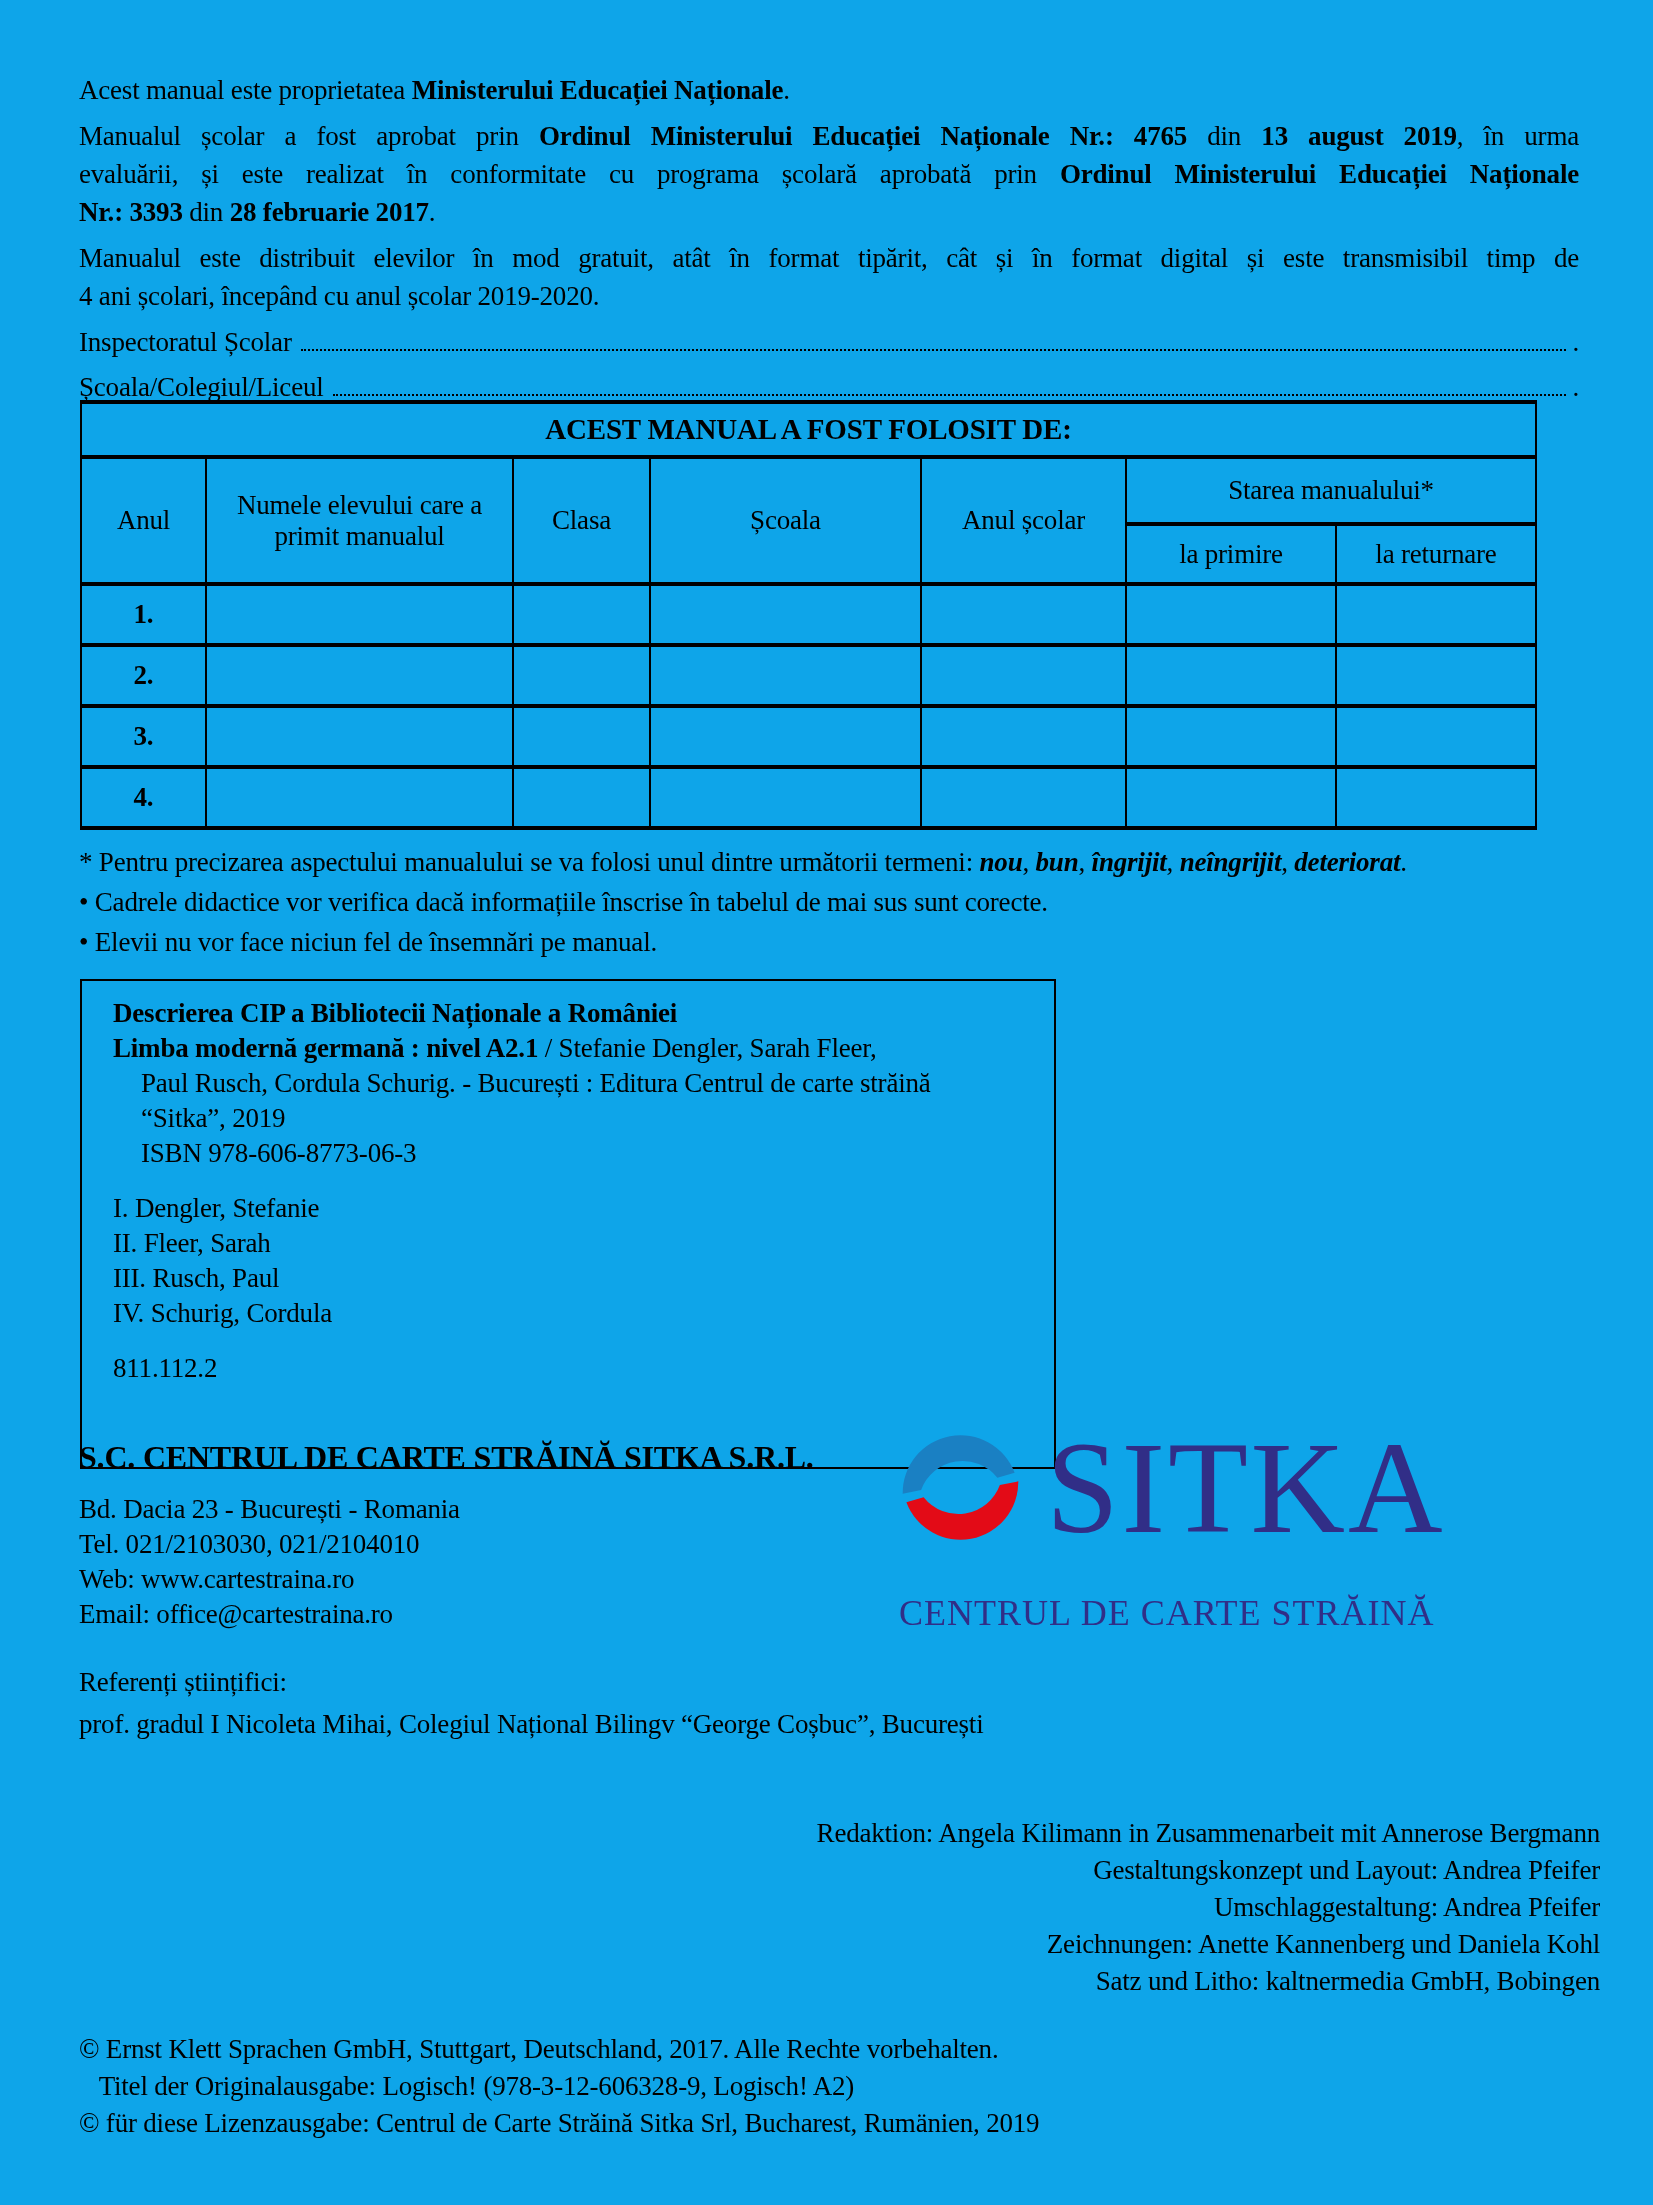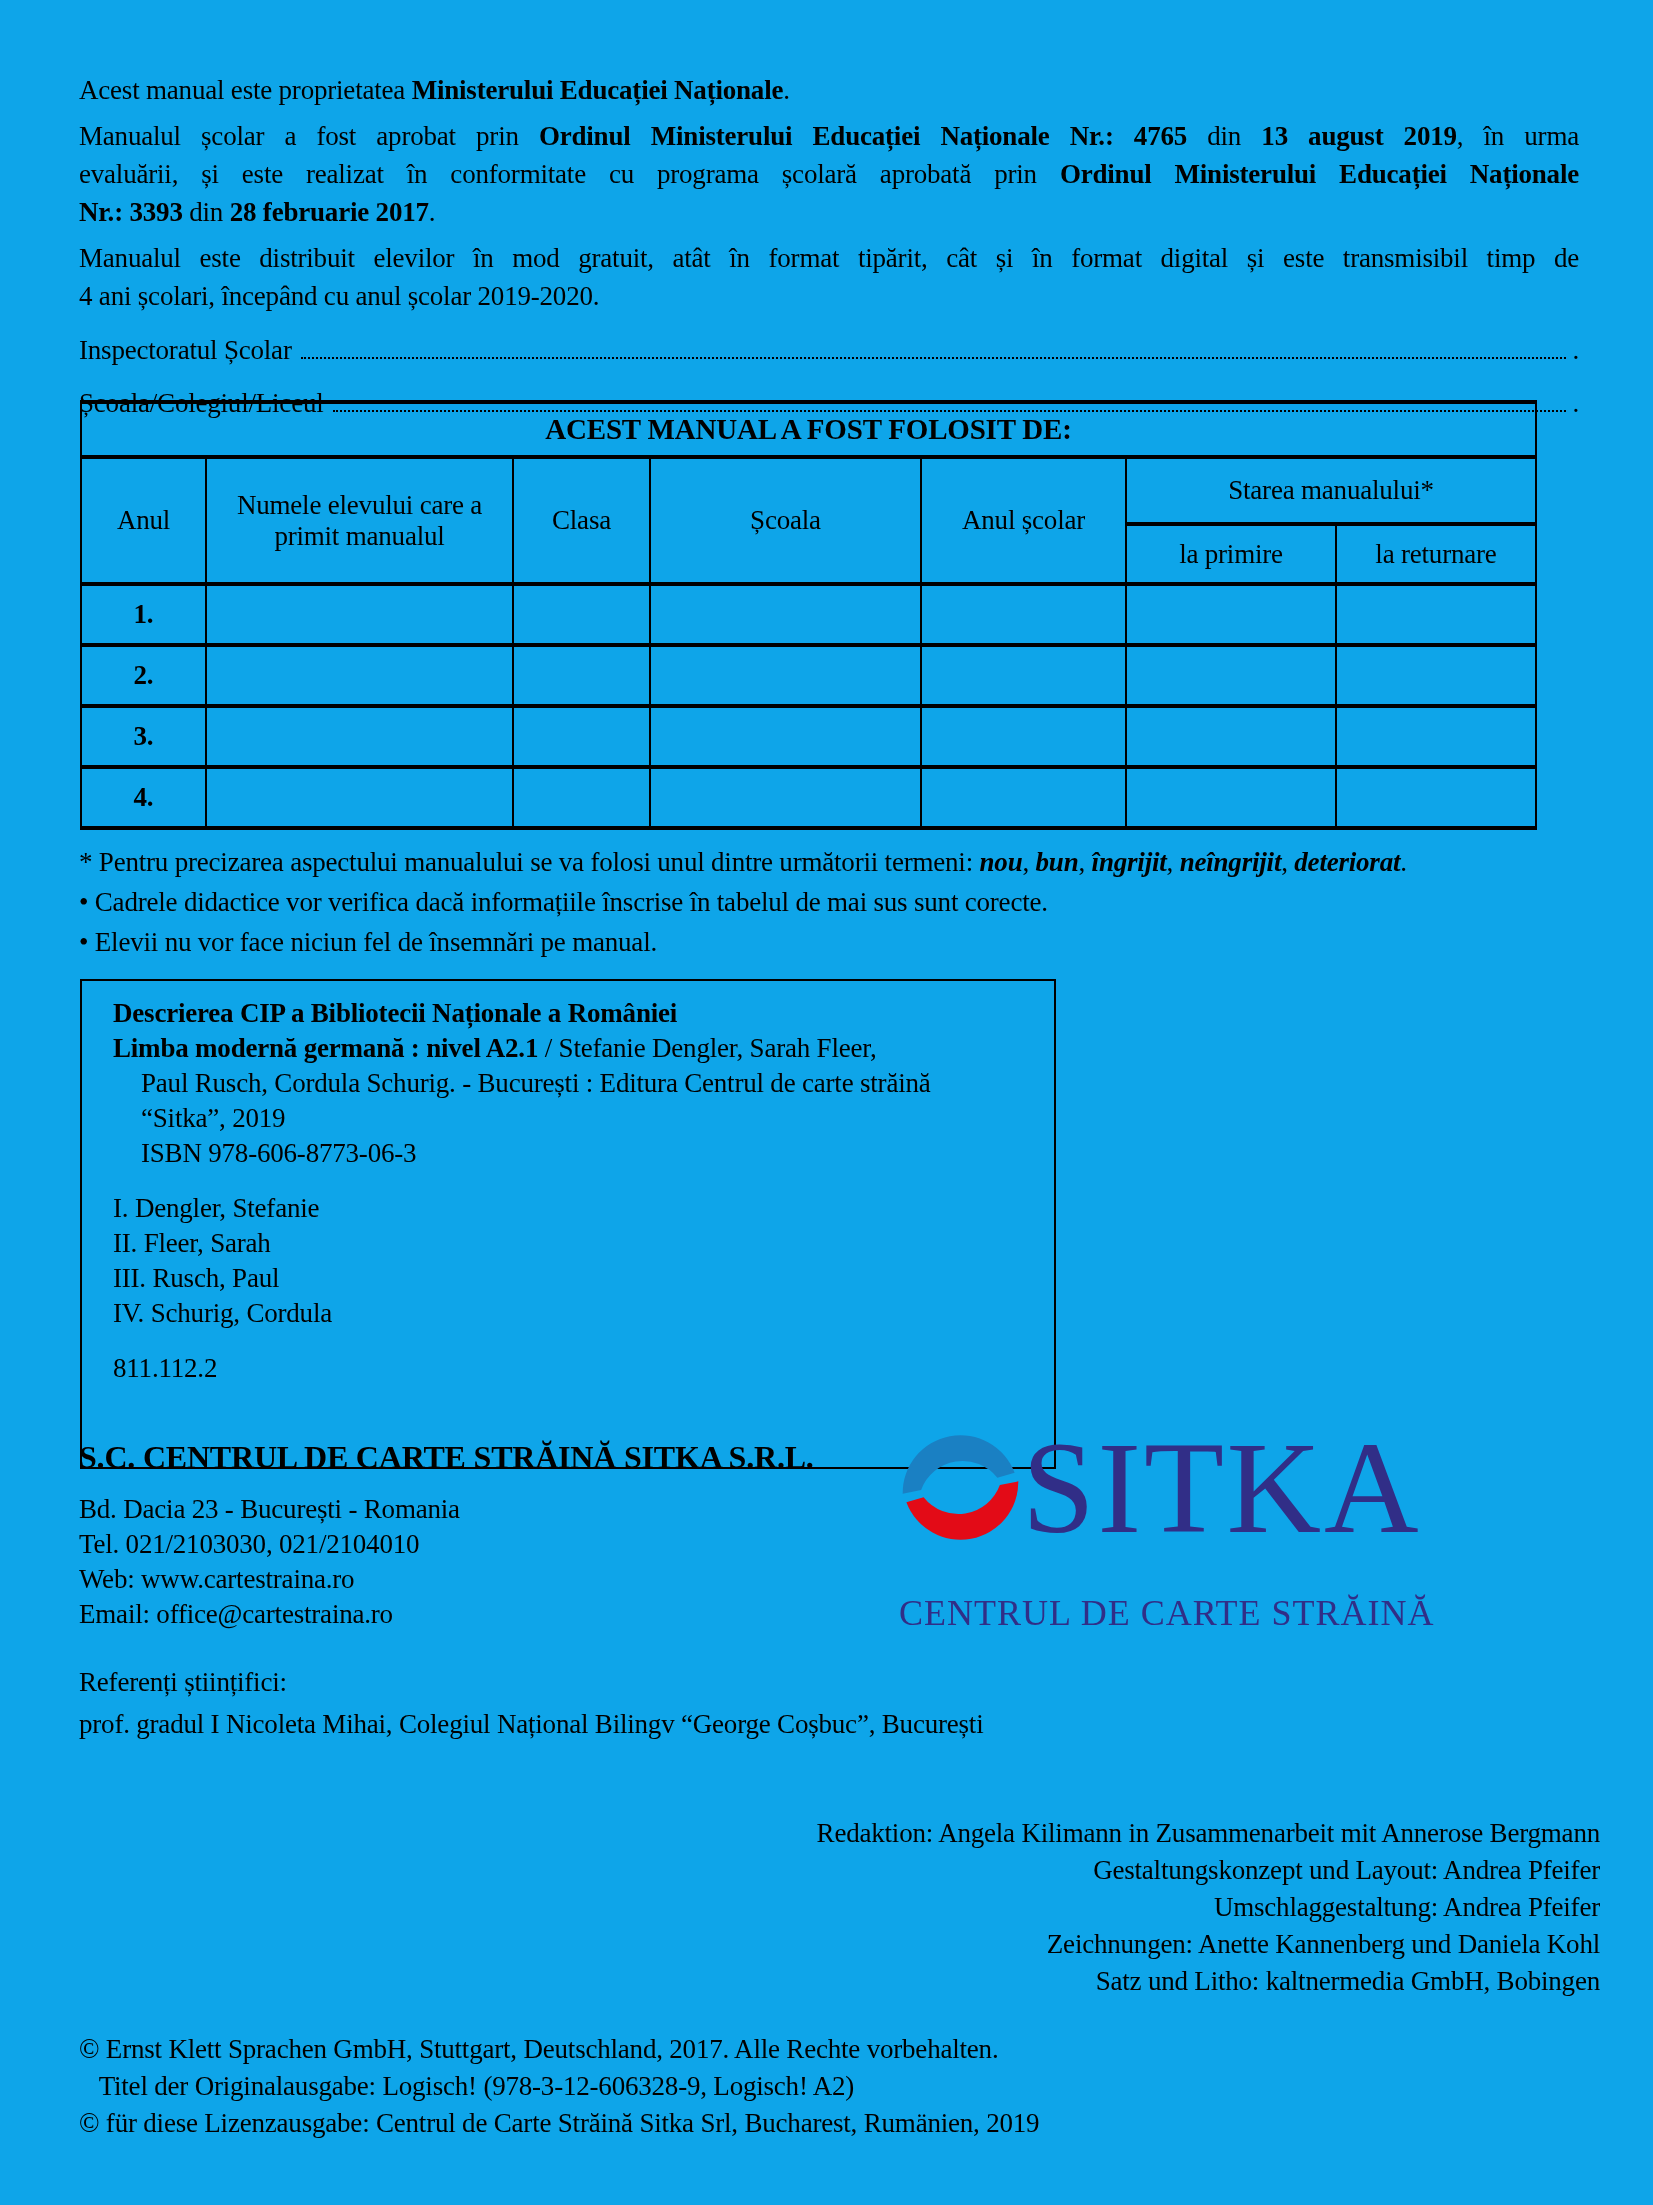--- a/index.html
+++ b/index.html
@@ -15,21 +15,21 @@
   .b { font-weight:bold; }
   .i { font-style:italic; }
 
   
   .intro { top:71px; left:79px; width:1500px; }
   .intro .tline { line-height:38px; }
   .para { margin-bottom:8px; }
   .just { text-align:justify; text-align-last:justify; }
 
   
-  .fillrow { display:flex; align-items:baseline; line-height:35px; margin-top:17px; }
+  .fillrow { display:flex; align-items:baseline; line-height:35px; margin-top:9px; }
   .fillrow .label { white-space:nowrap; }
   .leader { flex:1 1 auto; border-bottom:2.7px dotted #000; margin:0 6.7px 6px 9.3px; height:27px; }
   .fill-end { white-space:nowrap; }
 
   
   .usage-table {
     top:400px; left:80px; width:1455px;
     border-collapse:collapse; table-layout:fixed; text-align:center;
   }
   .usage-table th, .usage-table td {
@@ -55,21 +55,21 @@
   .cip-box .ind { padding-left:28px; }
   .cip-box .gap { margin-top:20px; }
 
   
   .company { top:1439px; left:79px; width:800px; }
   .company .name { font-weight:bold; font-size:32px; line-height:37px; margin-bottom:16px; }
   .company .tline { line-height:35px; }
 
   
   .logo { top:1426px; left:899px; width:630px; }
-  .logo-row { display:flex; align-items:center; }
+  .logo-row { display:flex; align-items:center; gap:24px; }
   .logo-icon { width:123px; height:123px; flex:0 0 auto; }
   .logo-word { font-size:131px; line-height:123px; letter-spacing:2.7px; font-weight:normal; white-space:nowrap; }
   .logo-sub { margin-top:43px; font-size:36px; letter-spacing:1px; white-space:nowrap; }
 
   
   .referents { top:1664px; left:79px; width:1507px; }
   .referents .heading { line-height:37px; margin-bottom:5.3px; }
   .referents .tline { line-height:37px; }
   .credits { top:1815px; left:93px; width:1507px;text-align:right; }
   .credits .tline { line-height:37px; }

